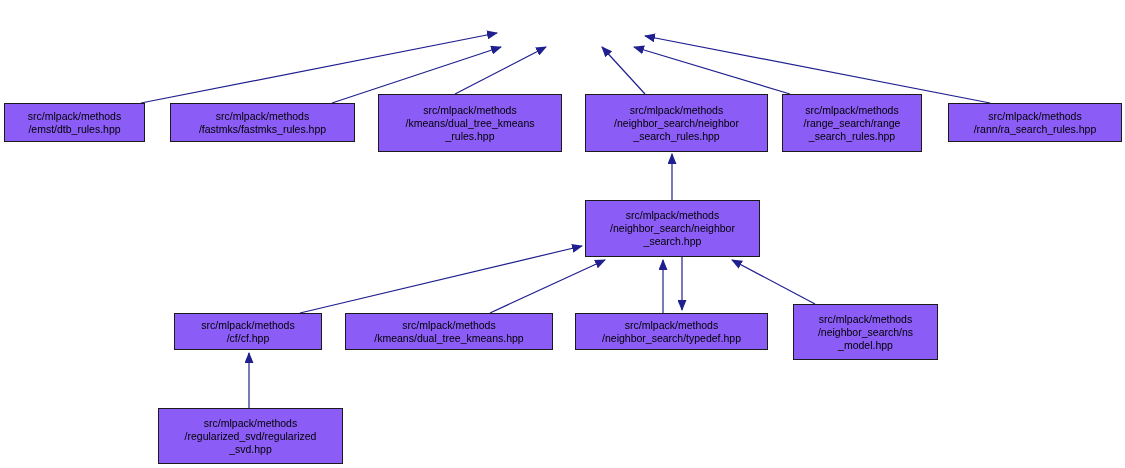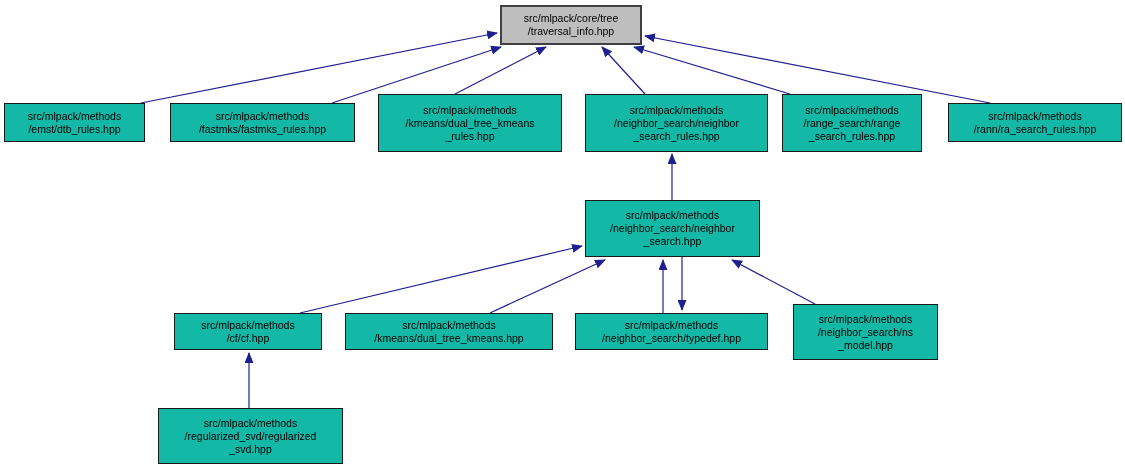--- a/index.html
+++ b/index.html
@@ -9,21 +9,21 @@
     background:#ffffff;
     font-family:"Liberation Sans", sans-serif;
     overflow:hidden;
   }
   #edge-layer{position:absolute;left:0;top:0;width:1125px;height:468px;}
   .node{
     position:absolute;
     box-sizing:border-box;
     display:flex;align-items:center;justify-content:center;
     text-align:center;
-    background:#14b8a6;
+    background:#8b5cf6;
     border:1px solid #1a1a1a;
     color:#000000;
     font-size:10.5px;line-height:13px;
     white-space:pre-line;
     cursor:pointer;
   }
   .node.root{
     background:#bebebe;
     border:2px solid #404040;
   }
@@ -49,22 +49,20 @@
         <line x1="672" y1="200" x2="672" y2="154" stroke="#1f1f8f" stroke-width="1.2" marker-end="url(#arrow)"></line>
         <line x1="300" y1="313" x2="582" y2="246" stroke="#1f1f8f" stroke-width="1.2" marker-end="url(#arrow)"></line>
         <line x1="490" y1="313" x2="605" y2="260" stroke="#1f1f8f" stroke-width="1.2" marker-end="url(#arrow)"></line>
         <line x1="663" y1="313" x2="663" y2="260" stroke="#1f1f8f" stroke-width="1.2" marker-end="url(#arrow)"></line>
         <line x1="682" y1="257" x2="682" y2="310" stroke="#1f1f8f" stroke-width="1.2" marker-end="url(#arrow)"></line>
         <line x1="815" y1="304" x2="732" y2="260" stroke="#1f1f8f" stroke-width="1.2" marker-end="url(#arrow)"></line>
         <line x1="249" y1="408" x2="249" y2="353" stroke="#1f1f8f" stroke-width="1.2" marker-end="url(#arrow)"></line>
       </g>
   </svg>
 
-  <div class="node root" style="left:500px;top:5px;width:142px;height:40px;">src/mlpack/core/tree
-/traversal_info.hpp</div>
 
   <div class="node" style="left:4px;top:103px;width:141px;height:39px;">src/mlpack/methods
 /emst/dtb_rules.hpp</div>
 
   <div class="node" style="left:170px;top:103px;width:185px;height:39px;">src/mlpack/methods
 /fastmks/fastmks_rules.hpp</div>
 
   <div class="node" style="left:378px;top:94px;width:184px;height:58px;">src/mlpack/methods
 /kmeans/dual_tree_kmeans
 _rules.hpp</div>

